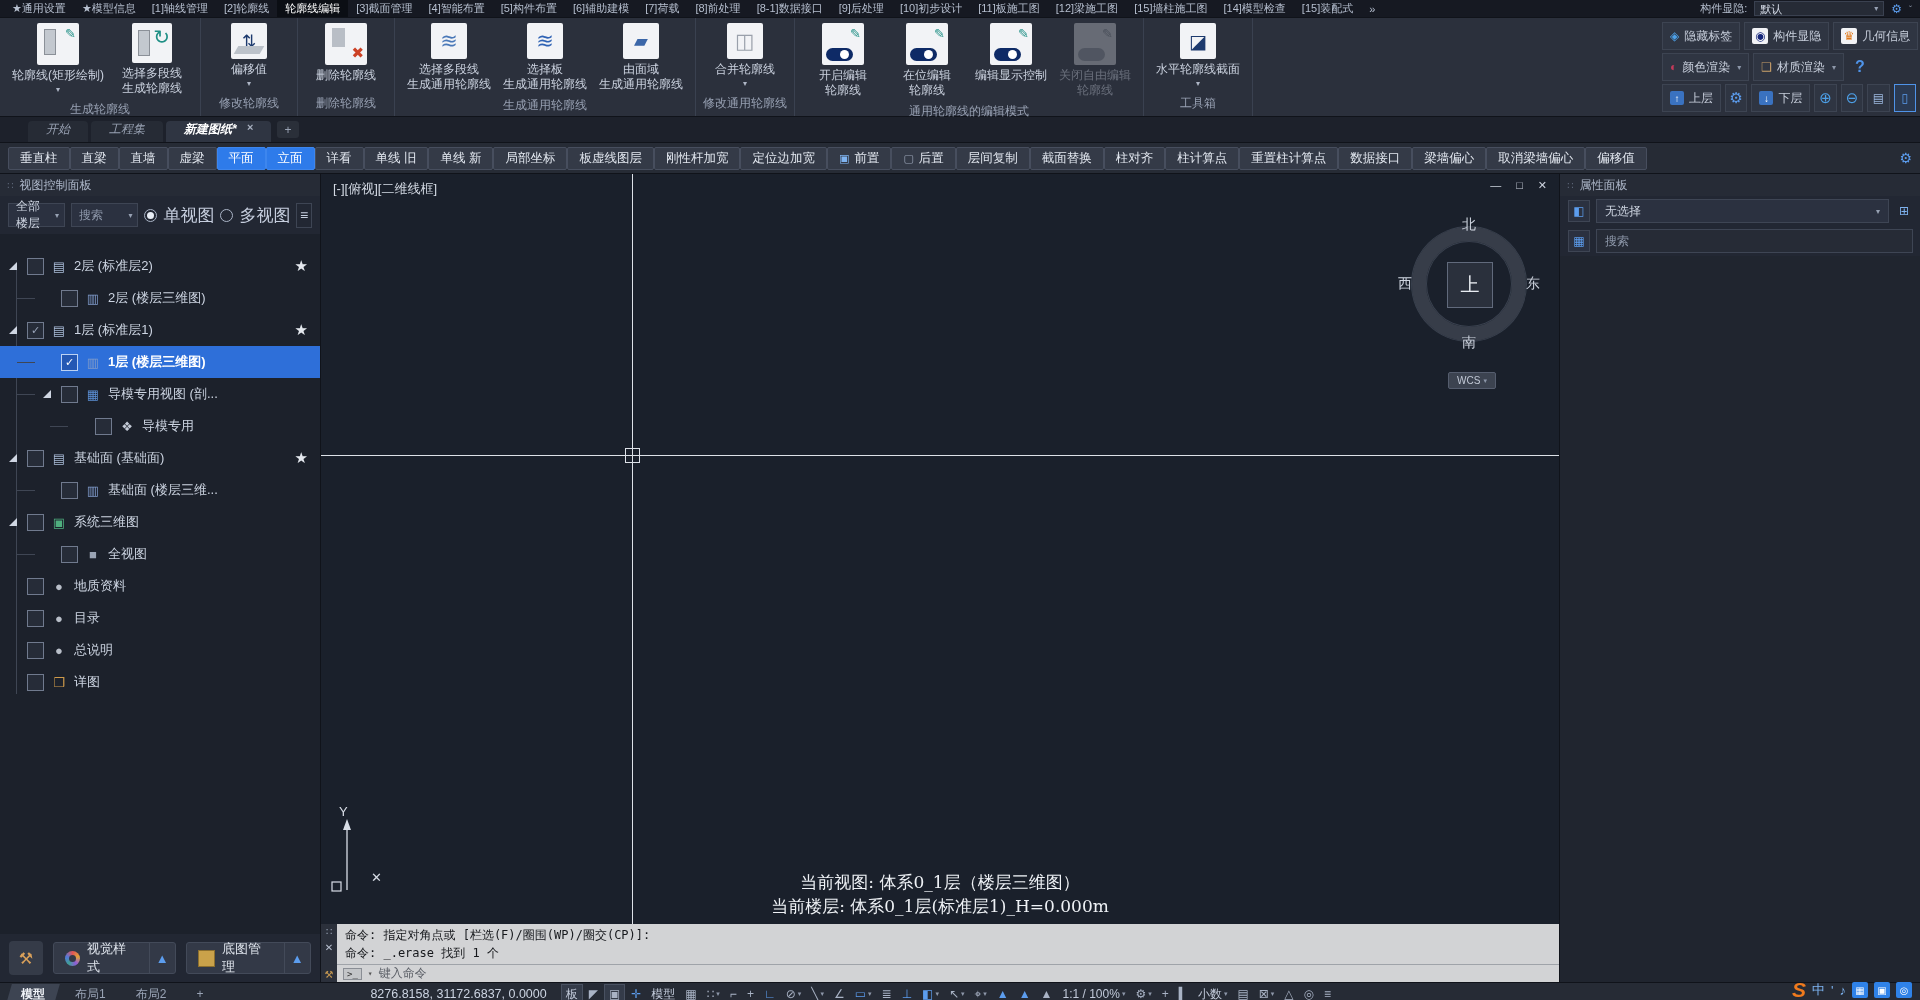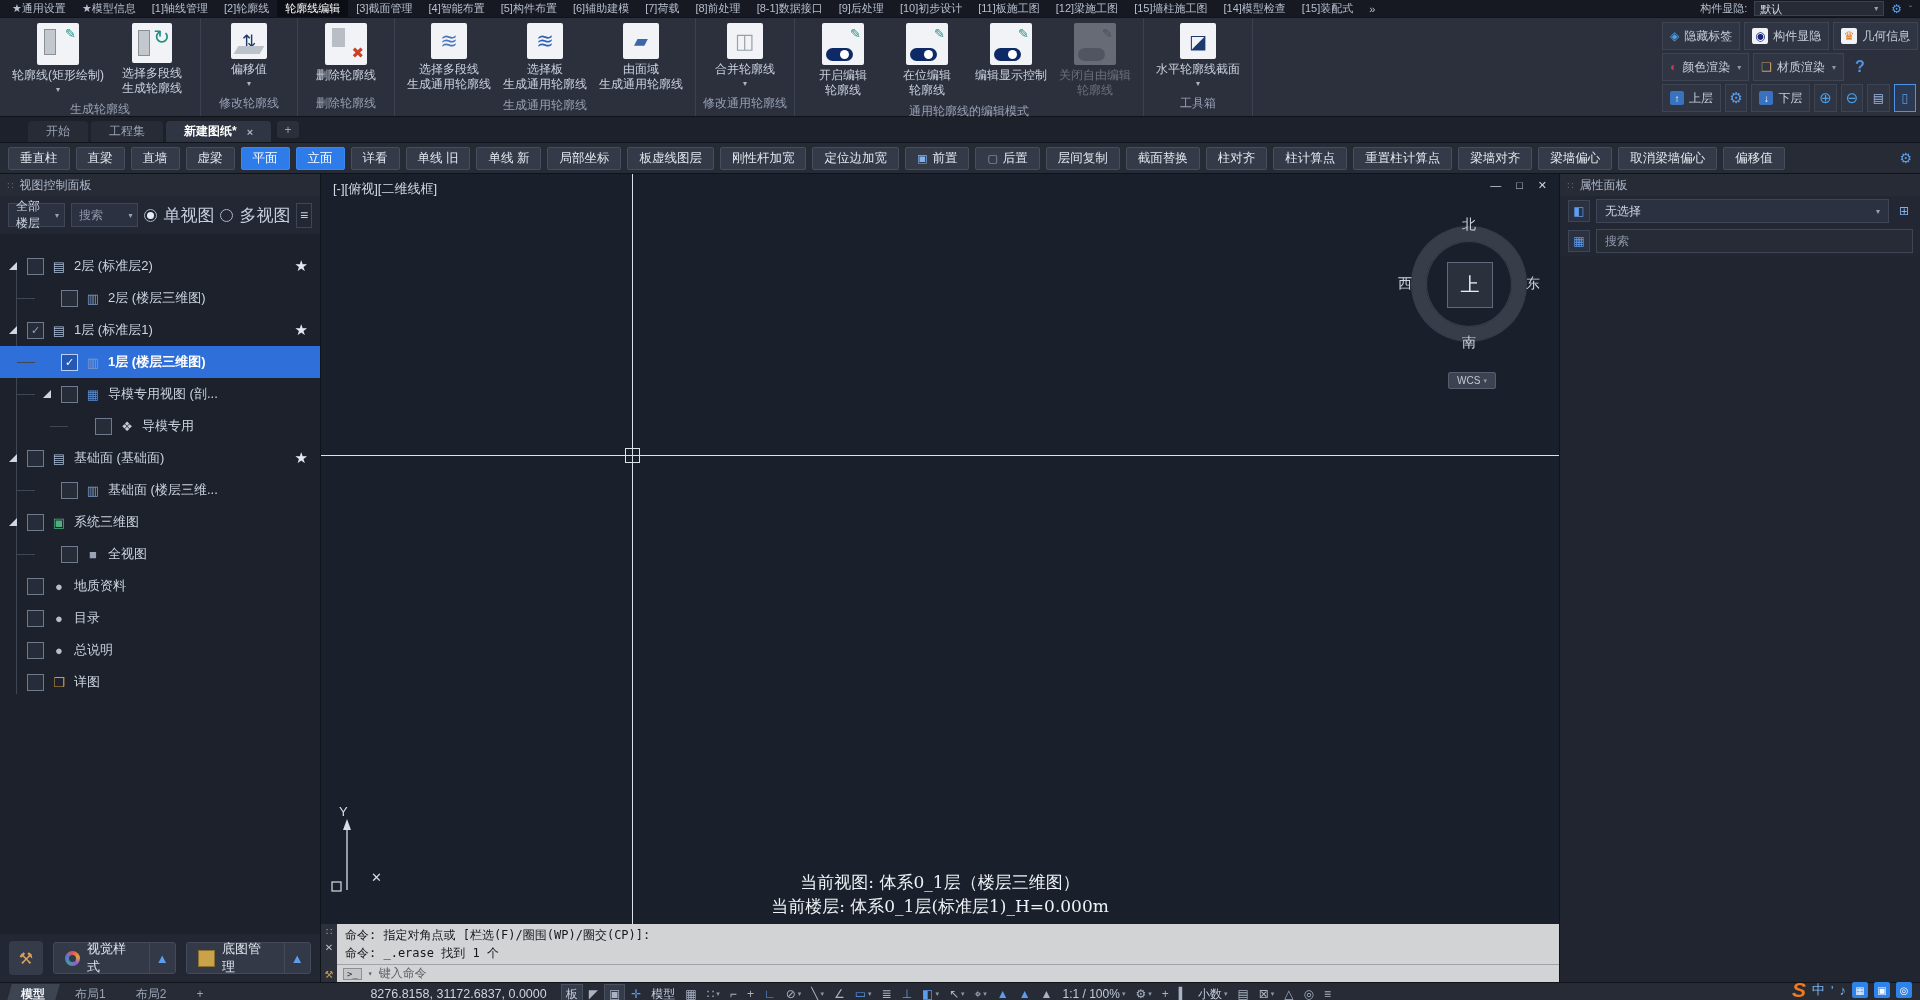--- a/index.html
+++ b/index.html
@@ -61,21 +61,21 @@
   .rrbtn .ic-gear{color:#5c9dee;font-size:15px;}
   .rrbtn .ic-zoomin,.rrbtn .ic-zoomout{color:#4da0e8;font-size:15px;}
   .rrbtn .ic-treeicon{color:#9db9e0;}
   .rrbtn .ic-doclist{color:#5c9dee;}
   .rrbtn.active{border-color:#4f93e8;background:#2b3a52;}
   .rrbtn.helpbtn{border:none;background:none;color:#4f93e8;font-weight:bold;font-size:16px;}
   .rrcaret{font-size:8px;color:#8d97a9;margin-left:2px;}
 
   
   .doctabs{height:25px;background:#1d212b;display:flex;align-items:flex-end;padding-left:28px;gap:3px;border-top:1px solid #10131a;flex:none;}
-  .dtab{height:21px;padding:0 18px;background:#262b35;color:#98a1b2;font-size:12px;border-radius:4px 4px 0 0;display:flex;gap:10px;align-items:center;white-space:nowrap;}
+  .dtab{height:21px;padding:0 18px;background:#262b35;color:#98a1b2;font-size:12px;border-radius:4px 4px 0 0;display:flex;gap:10px;align-items:flex-start;white-space:nowrap;font-style:italic;}
   .dtab.active{background:#2f3542;color:#ffffff;font-weight:bold;}
   .dtab-close{font-size:11px;color:#aab2c2;}
   .dtab-add{width:22px;height:17px;background:#2a2f39;color:#9aa3b4;border-radius:3px;display:flex;align-items:center;justify-content:center;align-self:center;margin-left:3px;}
 
   
   .toolbar{height:30px;background:#262b35;display:flex;align-items:center;padding:0 8px;gap:6px;border-top:1px solid #10131a;flex:none;}
   .tbtn{height:21px;padding:0 11px;background:#343a47;border:1px solid #474e5e;color:#e3e8f0;font-size:12.5px;border-radius:2px;display:flex;align-items:center;gap:5px;white-space:nowrap;}
   .tbtn.active{background:#2e7bea;border-color:#3d86ee;color:#ffffff;}
   .tbicon{font-size:11px;}
   .ic-front{color:#7fb3f0;}
@@ -432,21 +432,21 @@
         </span>
         <span class="dtab active">
           <span>新建图纸*</span>
           <span class="dtab-close">×</span>
         </span>
       </div>
     <span class="dtab-add">+</span>
   </div>
 
   <div class="toolbar">
-    <div style="display:flex;align-items:center;gap:6px;">
+    <div style="display:flex;align-items:center;">
 
     <span class="tbtn">
 
           <span>垂直柱</span>
         </span>
         <span class="tbtn">
 
           <span>直梁</span>
         </span>
         <span class="tbtn">
@@ -516,21 +516,21 @@
         <span class="tbtn">
 
           <span>柱计算点</span>
         </span>
         <span class="tbtn">
 
           <span>重置柱计算点</span>
         </span>
         <span class="tbtn">
 
-          <span>梁墙对齐</span>
+          <span>数据接口</span>
         </span>
         <span class="tbtn">
 
           <span>梁墙偏心</span>
         </span>
         <span class="tbtn">
 
           <span>取消梁墙偏心</span>
         </span>
         <span class="tbtn">

